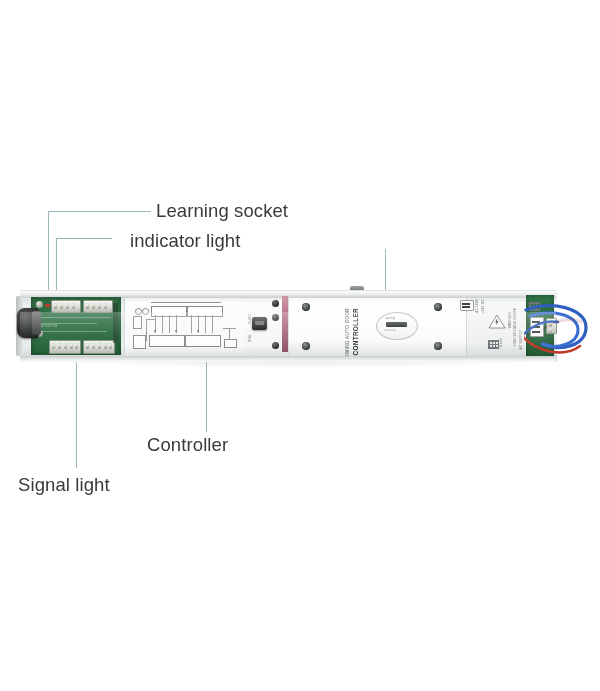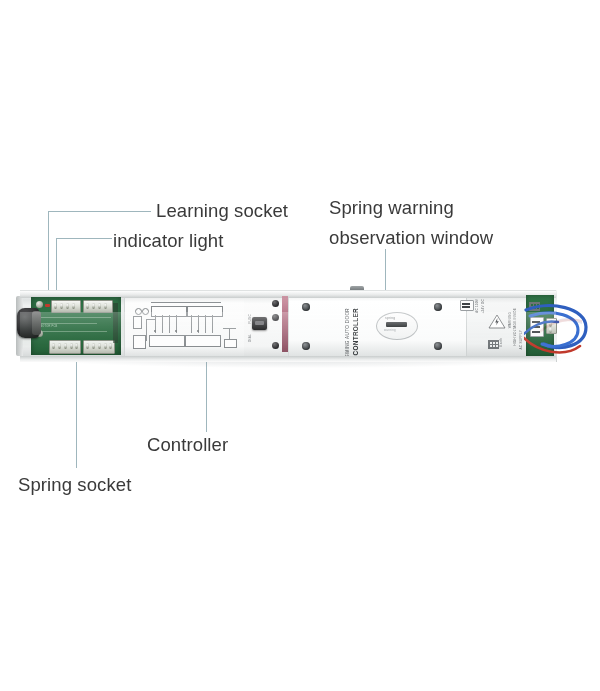--- a/index.html
+++ b/index.html
@@ -263,25 +263,23 @@
   <div class="lead v" id="ld1v"></div>
   <div class="lead h" id="ld2h"></div>
   <div class="lead v" id="ld2v"></div>
   <div class="lead v" id="ld3v"></div>
   <div class="lead v" id="ld4v"></div>
   <div class="dot" id="ld4dot"></div>
   <div class="lead v" id="ld5v"></div>
   <div class="dot" id="ld5dot"></div>
 
   <div class="label" id="lbl-learning">Learning socket</div>
-  <div class="label" style="left:113px;top:229px;">indicator light</div>
-  <div class="label" id="lbl-spring">Spring warning</div>
-  <div class="label" style="left:329px;top:226px;">observation window</div>
+  <div class="label" style="left:130px;top:229px;">indicator light</div>
   <div class="label" id="lbl-controller">Controller</div>
-  <div class="label" id="lbl-signal">Spring socket</div>
+  <div class="label" id="lbl-signal">Signal light</div>
 
   <div id="shadow"></div>
 
   <div id="device">
 
     <div class="seg" id="seg-pcb">
       <div class="pcb-case"></div>
       <div class="endcap"></div>
       <div class="rail-top"></div>
       <div class="pcb">

